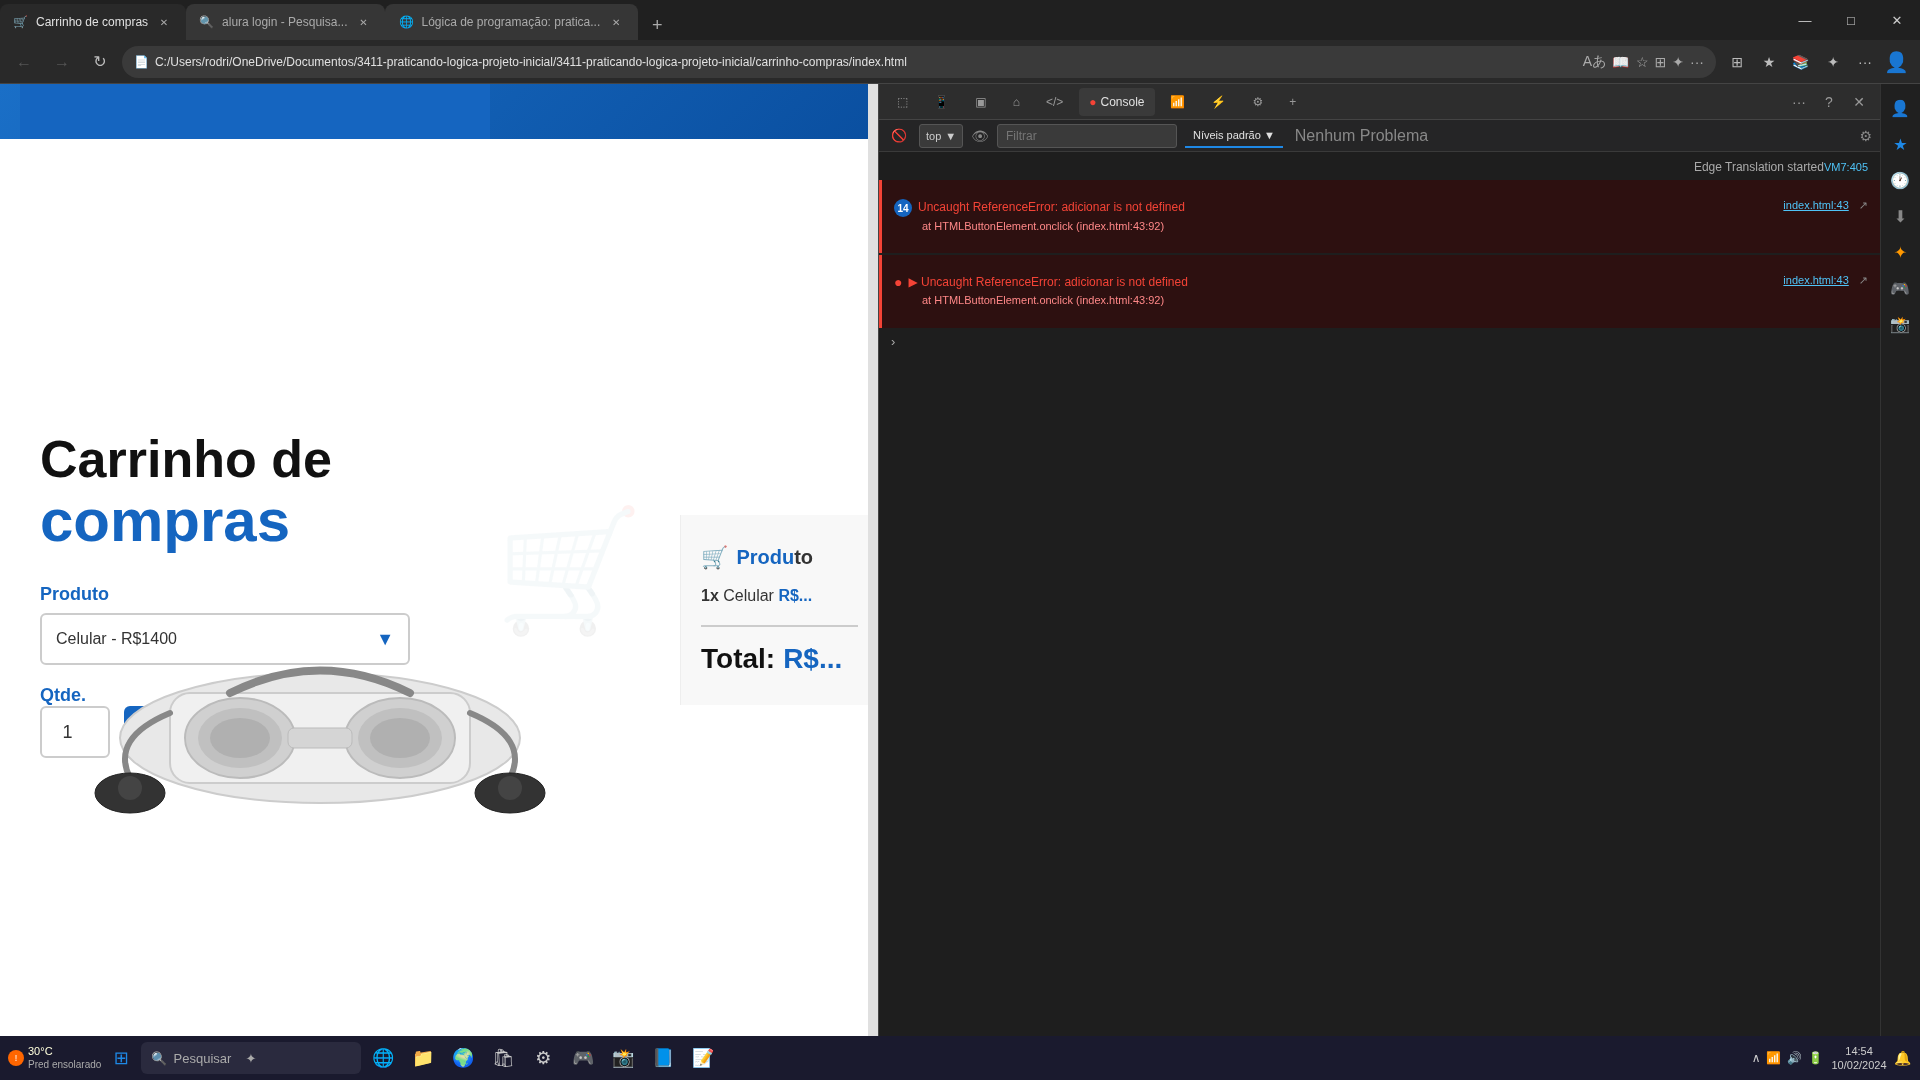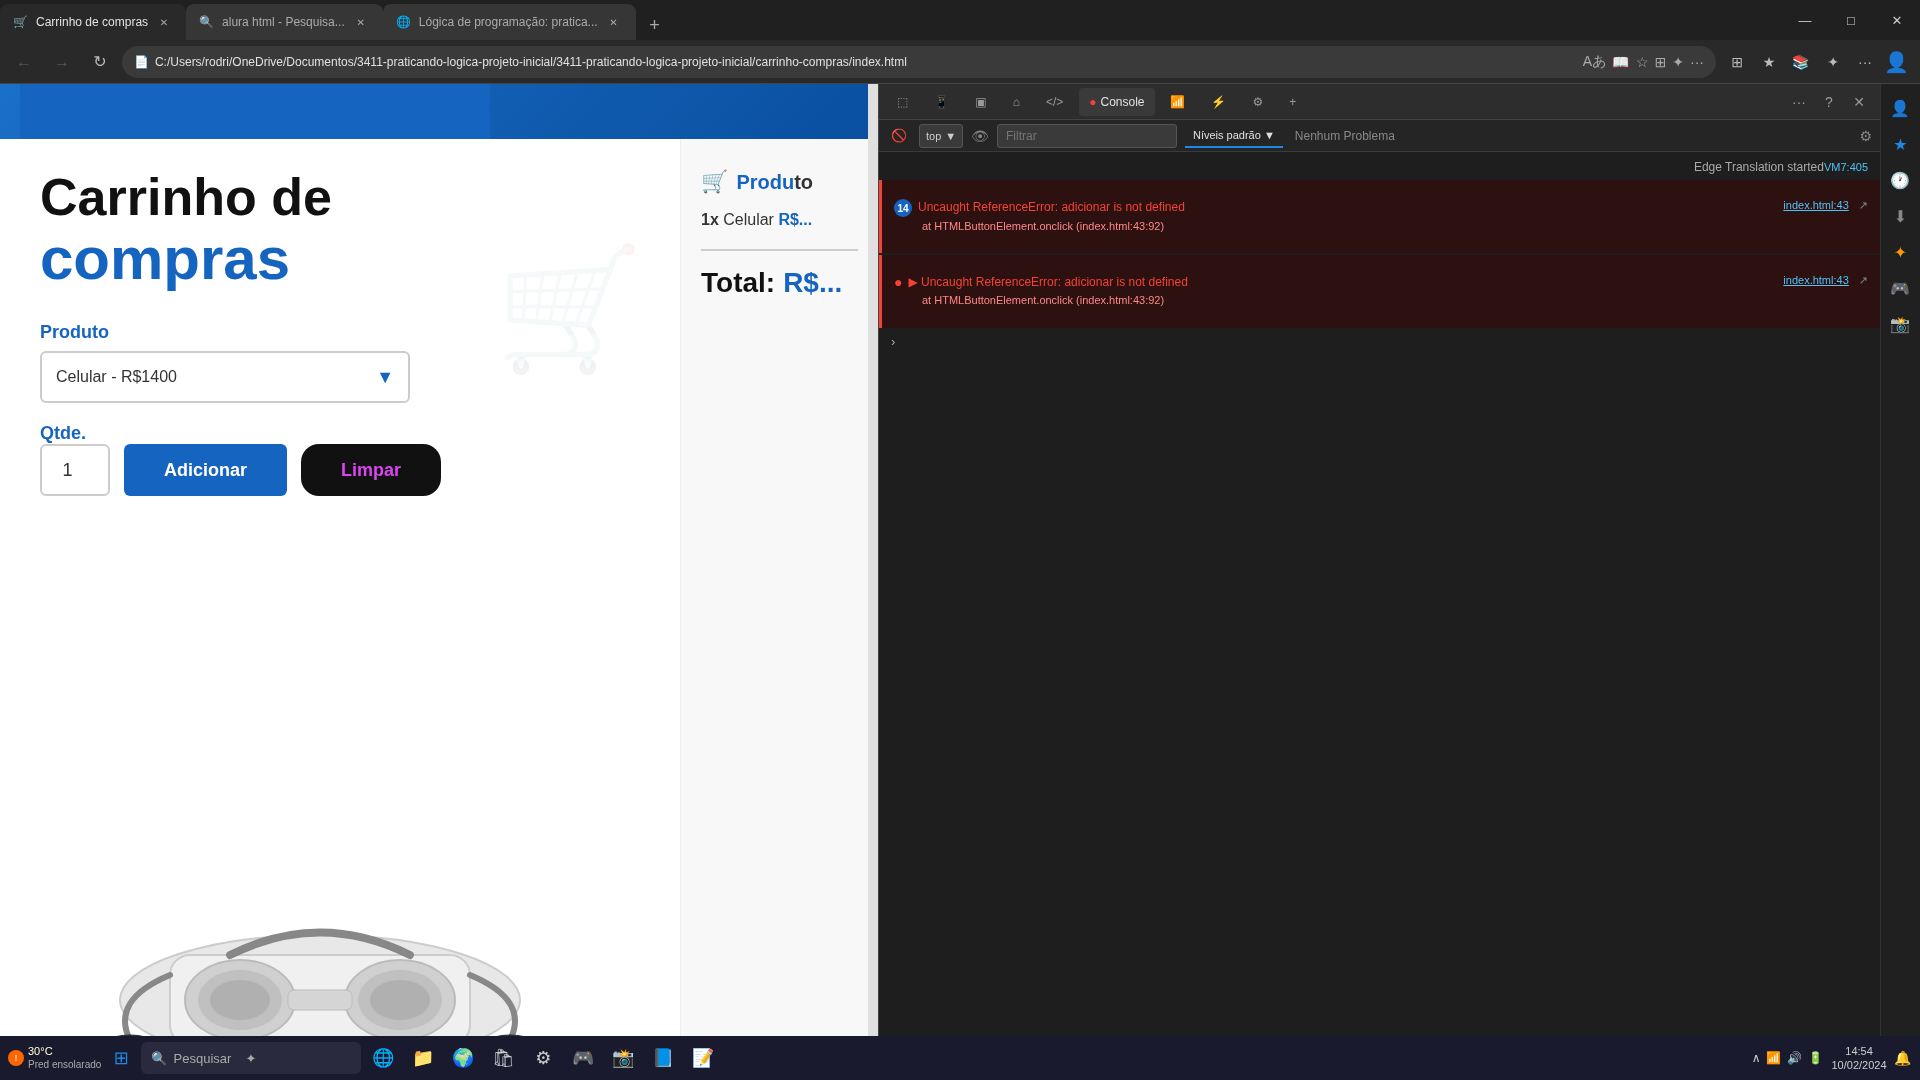--- a/index.html
+++ b/index.html
@@ -144,20 +144,21 @@
     .header-bar-blue {
       width: 470px;
       height: 55px;
       background: #1565c0;
     }
 
     .page-content {
       display: flex;
       flex: 1;
       background: #fff;
+      align-items: center;
     }
 
     
     .left-panel {
       width: 680px;
       padding: 30px 40px;
       position: relative;
       background: #fff;
     }
 
@@ -661,21 +662,21 @@
     <div class="tabs-area">
 
       <div class="tab active">
         <span class="tab-favicon">🛒</span>
         <span>Carrinho de compras</span>
         <span class="tab-close">✕</span>
       </div>
 
       <div class="tab inactive">
         <span class="tab-favicon">🔍</span>
-        <span>alura html - Pesquisa...</span>
+        <span>alura login - Pesquisa...</span>
         <span class="tab-close">✕</span>
       </div>
 
       <div class="tab inactive">
         <span class="tab-favicon">🌐</span>
         <span>Lógica de programação: pratica...</span>
         <span class="tab-close">✕</span>
       </div>
       <div class="new-tab-btn">+</div>
     </div>
@@ -846,21 +847,21 @@
         <button class="console-clear-btn">🚫</button>
         <div class="console-context">
           <span>top</span>
           <span>▼</span>
         </div>
         <span style="color:#888;font-size:14px;">👁</span>
         <input class="console-filter-input" type="text" placeholder="Filtrar" style="">
         <button class="console-filter-btn active-filter">
           <span>Níveis padrão</span> ▼
         </button>
-        <span style="color:#888;font-size:12px;margin-left:4px;">Nenhum Problema</span>
+        <span style="color:#888;font-size:16px;margin-left:4px;">Nenhum Problema</span>
         <span style="color:#888;font-size:14px;margin-left:auto;cursor:pointer;">⚙</span>
       </div>
 
       <div class="console-output">
 
         <div class="console-info-line">
           <span>Edge Translation started</span>
           <a class="console-vm-link" href="#">VM7:405</a>
         </div>
 

